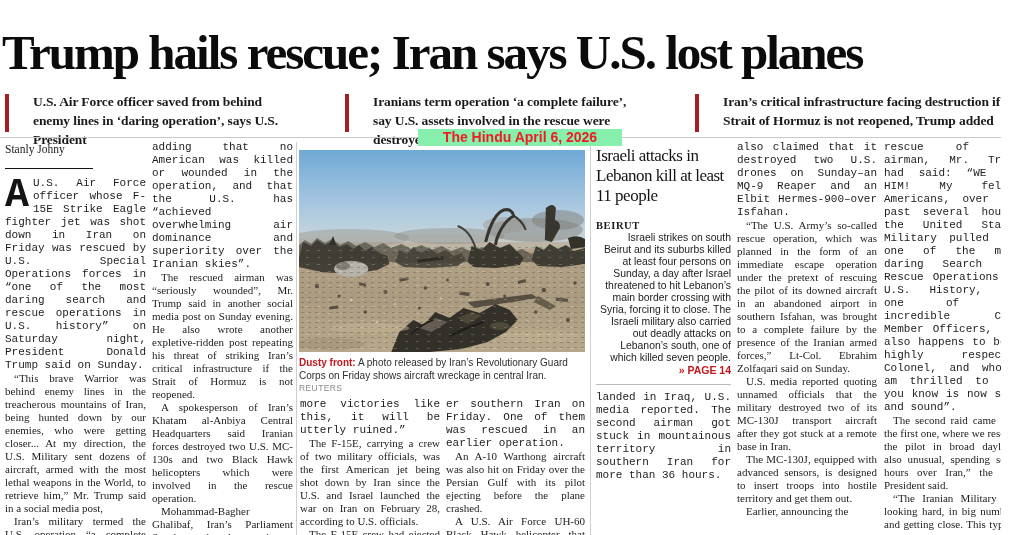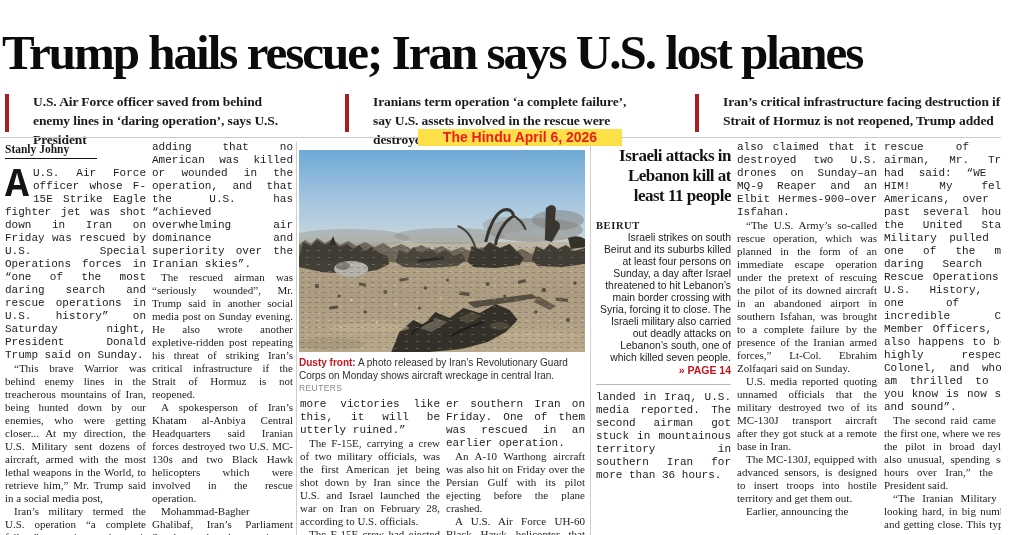--- a/index.html
+++ b/index.html
@@ -9,60 +9,60 @@
   
   .headline{position:absolute;top:-6px;left:2px;width:1021px;overflow:hidden;white-space:nowrap;
             font-family:"Liberation Serif",serif;font-weight:700;font-size:49px;line-height:58px;
             letter-spacing:-2px;color:#0b0b0b;margin:0;}
   .standfirst{position:absolute;top:62px;display:flex;gap:24px;}
   .sf1{left:5px;width:288px;}
   .sf2{left:345px;width:292px;justify-content:center;}
   .sf3{left:695px;width:327px;}
   .sf-bar{width:4px;height:38px;margin-top:2px;background:var(--red_bar,#a81d23);flex:none;}
   .standfirst p{margin:0;font-weight:700;font-size:13.5px;line-height:19px;letter-spacing:-0.1px;color:#1a1a1a;}
-  .date-note{position:absolute;top:99px;left:418px;width:204px;text-align:center;z-index:4;background:#fde047;
+  .date-note{position:absolute;top:99px;left:418px;width:204px;text-align:center;z-index:4;background:#86efac;
              font-family:"Liberation Sans",sans-serif;font-weight:700;font-size:14px;line-height:17px;
              color:var(--red_bright,#ee1c23);}
   .hrule{position:absolute;top:107px;left:0;right:0;border-top:1px solid #cbcbcb;}
   .vrule{position:absolute;top:112px;bottom:0;width:0;border-left:1px solid #cfcfcf;}
   .v1{left:296px;} .v2{left:590px;}
 
   
   .col{position:absolute;top:111px;bottom:0;overflow:hidden;text-align:justify;
        font-size:11px;line-height:13px;color:#1c1c1c;}
   .col p{margin:0;text-indent:9px;}
   .col p.cont{text-indent:0;font-family:Liberation Mono, monospace;}
   .c1{left:5px;width:141px;}
   .c2{left:152px;width:141px;}
   .c3{left:300px;top:368px;width:140px;}
   .c4{left:446px;top:368px;width:139px;}
   .c5{left:596px;width:135px;}
   .c6{left:737px;width:140px;}
   .c7{left:884px;width:137px;height:392px;bottom:auto;}
-  .byline{display:inline-block;font-weight:700;font-size:11.5px;line-height:14px;
-          border-bottom:1.5px solid #141414;padding:1px 28px 2px 0;margin-bottom:8px;}
+  .byline{display:inline-block;font-weight:400;font-size:11.5px;line-height:14px;
+          border-bottom:1.5px solid #141414;padding:1px 28px 12px 0;margin-bottom:8px;}
   .dropcap{float:left;font-weight:700;font-size:40px;line-height:33px;margin:2px 4px 0 0;color:#141414;}
 
   
   .photo-block{position:absolute;left:299px;top:120px;width:286px;}
   .photo{position:relative;width:286px;height:202px;overflow:hidden;background:#a8c3dd;}
   .photo svg{display:block;width:100%;height:100%;}
   .photo::after{content:"";position:absolute;left:0;right:0;top:47%;bottom:0;
      background-image:radial-gradient(rgba(60,50,35,.28) 1px,transparent 1.3px),
                       radial-gradient(rgba(255,255,248,.20) 1px,transparent 1.2px);
      background-size:7px 5px,11px 7px;background-position:0 0,3px 2px;pointer-events:none;}
   .caption{margin:5px 0 0;font-family:"Liberation Sans",sans-serif;font-size:10px;line-height:12.6px;
            color:#2e2e2e;text-align:left;}
   .cap-label{font-weight:700;color:var(--red_caption,#c4161c);}
   .credit{color:#8a8a8a;font-size:8.5px;letter-spacing:0.4px;}
 
   
   .sidebar{height:241px;overflow:hidden;text-align:left;}
-  .sidebar h2{margin:5px 0 0;font-family:"Liberation Serif",serif;font-weight:700;
-              font-size:17px;line-height:20px;letter-spacing:-0.5px;color:#141414;text-align:right;}
+  .sidebar h2{margin:5px 0 0;font-family:"Liberation Serif",serif;font-weight:400;
+              font-size:17px;line-height:20px;letter-spacing:-0.5px;color:#141414;}
   .dateline{margin-top:13px;font-weight:700;font-size:10.5px;letter-spacing:0.6px;color:#1a1a1a;}
   .sb-body{margin-top:5px;font-family:"Liberation Sans",sans-serif;font-size:10.4px;line-height:12px;
            color:#222;text-align:right;text-indent:0;}
   .pageref{font-family:"Liberation Sans",sans-serif;font-weight:700;font-size:10.5px;
            color:var(--red_caption,#c4161c);white-space:nowrap;}
   .sb-rule{border-top:1px solid #b9b9b9;margin:2px 0 6px;}
 
   
   .related{position:absolute;left:884px;top:503px;width:137px;background:#fff;padding-top:5px;
            font-family:"Liberation Sans",sans-serif;font-weight:700;font-size:11px;line-height:15px;
@@ -193,21 +193,21 @@
           <path d="M158,168 L172,162 L182,166 L168,174 Z" fill="#59523f" opacity="0.7"></path>
           <path d="M150,186 q16,-8 34,-14" stroke="#1f1d19" stroke-width="2" fill="none"></path>
           <path d="M112,184 q10,-10 22,-14" stroke="#221f1b" stroke-width="1.6" fill="none"></path>
           <ellipse cx="200" cy="176" rx="10" ry="4" fill="#56503f" opacity="0.8"></ellipse>
           <ellipse cx="70" cy="178" rx="40" ry="5" fill="#c3b392" opacity="0.5"></ellipse>
           <ellipse cx="240" cy="186" rx="40" ry="6" fill="#c3b392" opacity="0.45"></ellipse>
           <ellipse cx="30" cy="194" rx="36" ry="6" fill="#9c8d72" opacity="0.5"></ellipse>
         </g>
       </svg>
     </div>
-    <p class="caption"><span class="cap-label">Dusty front:</span><span> A photo released by Iran’s Revolutionary Guard Corps on Monday shows aircraft wreckage in central Iran. </span><span class="credit">REUTERS</span></p>
+    <p class="caption"><span class="cap-label">Dusty front:</span><span> A photo released by Iran’s Revolutionary Guard Corps on Friday shows aircraft wreckage in central Iran. </span><span class="credit">REUTERS</span></p>
   </div>
 
   <div class="col c3">
     <p class="cont">more victories like this, it will be utterly ruined.”</p>
     <p>The F-15E, carrying a crew of two military officials, was the first American jet being shot down by Iran since the U.S. and Israel launched the war on Iran on February 28, according to U.S. officials.</p>
     <p>The F-15E crew had ejected from the aircraft when it came under fire ov-</p>
   </div>
   <div class="col c4">
     <p class="cont">er southern Iran on Friday. One of them was rescued in an earlier operation.</p>
     <p>An A-10 Warthong aircraft was also hit on Friday over the Persian Gulf with its pilot ejecting before the plane crashed.</p>

